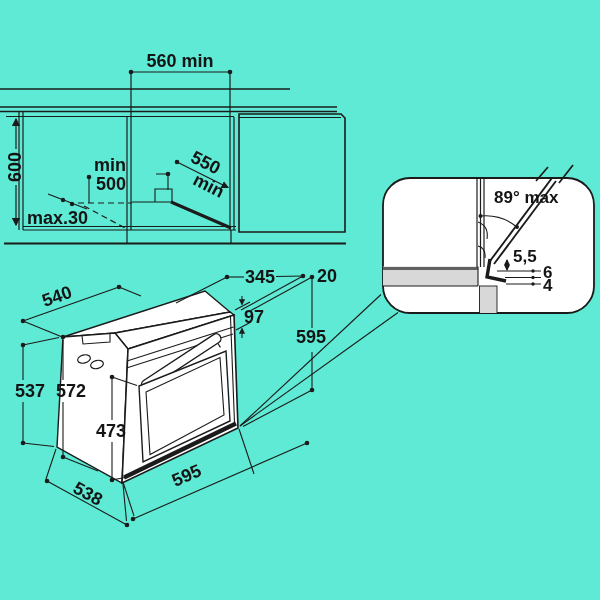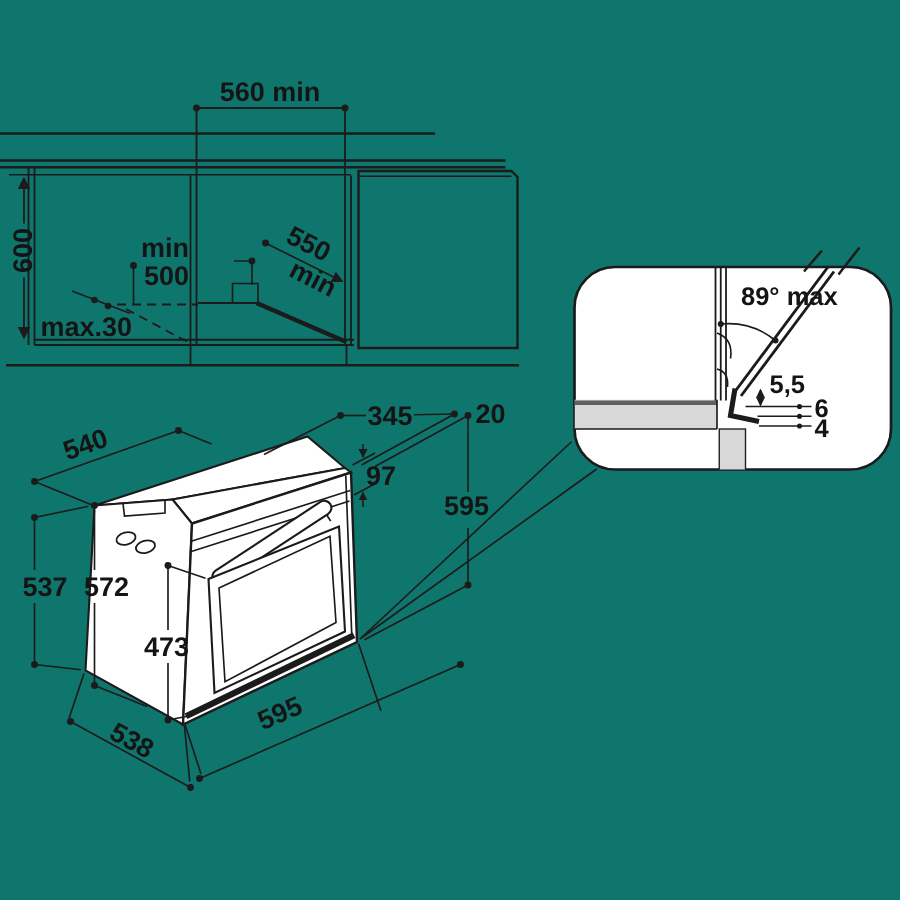--- a/index.html
+++ b/index.html
@@ -1,16 +1,16 @@
 <!DOCTYPE html>
 <html><head>
 <meta charset="utf-8">
 <style>
   html,body{margin:0;padding:0;background:#ffffff;}
-  .page{position:relative;width:600px;height:600px;background:#0f766e;overflow:hidden;
+  .page{position:relative;width:600px;height:600px;background:#5eead4;overflow:hidden;
         font-family:"Liberation Sans",sans-serif;}
   svg{display:block;}
   text{font-family:"Liberation Sans",sans-serif;font-weight:700;fill:#141414;}
   .t18{font-size:18px;}
   .t17{font-size:17px;}
   .ln{stroke:#1b1b1b;stroke-width:1.2;fill:none;}
   .ln16{stroke:#1b1b1b;stroke-width:1.6;fill:none;}
   .ln11{stroke:#1b1b1b;stroke-width:1.1;fill:none;}
   .thick{stroke:#1b1b1b;stroke-width:3;fill:none;}
   .face{fill:#ffffff;stroke:#1b1b1b;stroke-width:1.4;}

